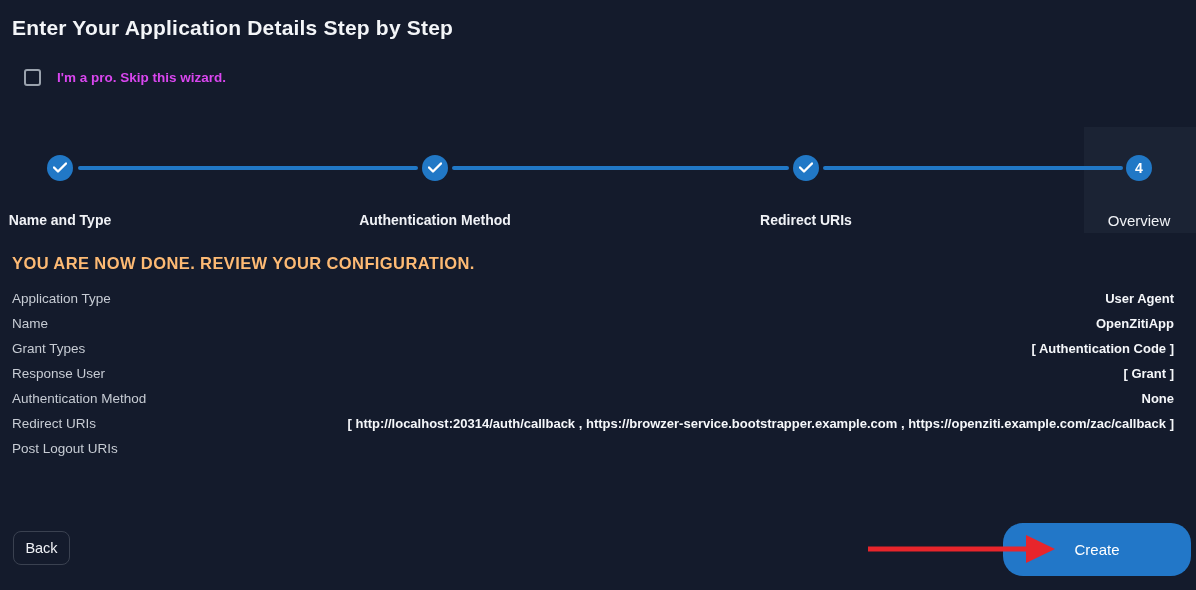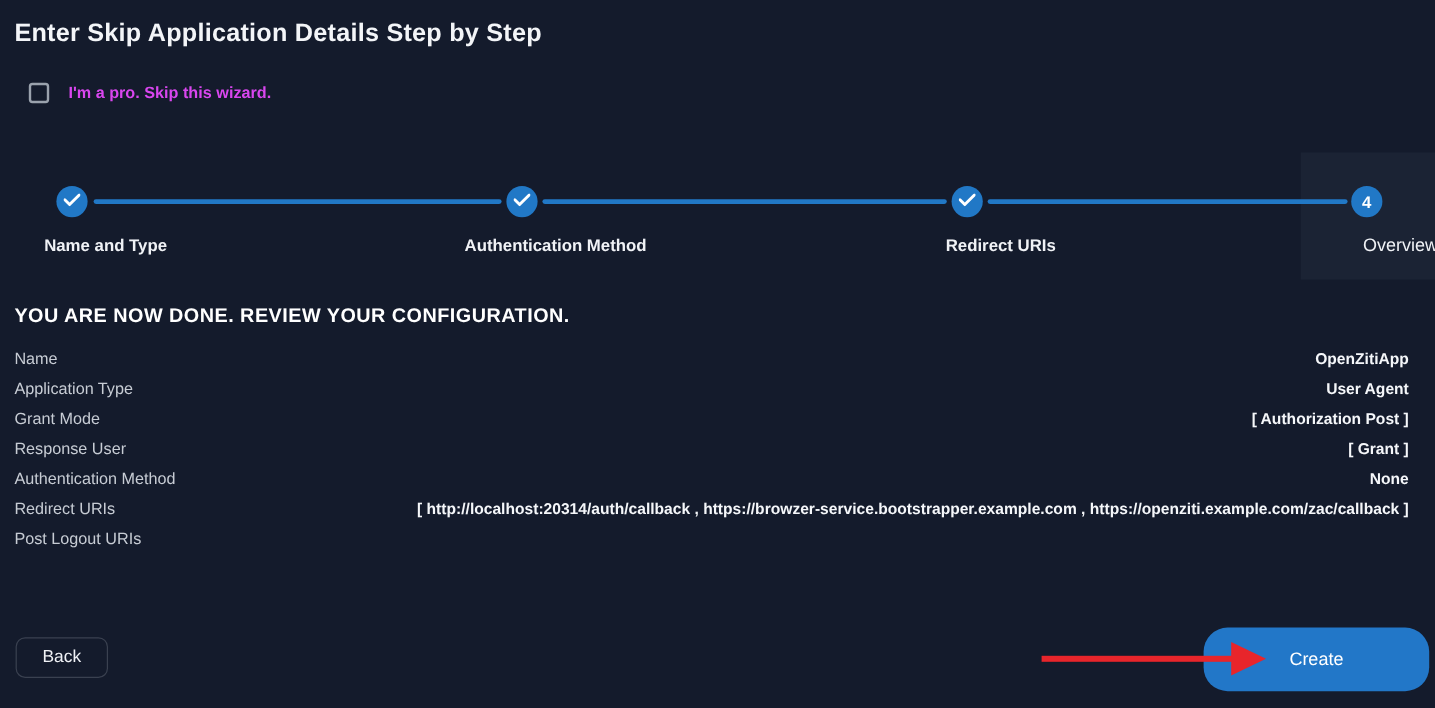--- a/index.html
+++ b/index.html
@@ -32,60 +32,60 @@
   .line-1{left:78px;width:340px;}
   .line-2{left:452px;width:337px;}
   .line-3{left:823px;width:300px;}
   .step-circle{
     position:absolute;top:155px;width:26px;height:26px;border-radius:50%;
     background:#2178c6;display:flex;align-items:center;justify-content:center;
   }
   .c1{left:47px;} .c2{left:422px;} .c3{left:793px;} .c4{left:1126px;}
   .step-number{font-size:14px;font-weight:700;color:#ffffff;}
   .step-label{
-    position:absolute;top:196px;text-align:center;
-    font-size:14px;font-weight:700;color:#f0f2f6;padding-left:28px;
+    position:absolute;top:212px;text-align:center;
+    font-size:14px;font-weight:700;color:#f0f2f6;
   }
   .l1{left:0px;width:120px;}
   .l2{left:335px;width:200px;}
   .l3{left:706px;width:200px;}
   .l4{left:1064px;width:150px;font-weight:400;font-size:15px;}
   
   .review-heading{
     position:absolute;left:12px;top:254px;
-    font-size:16.5px;font-weight:600;letter-spacing:.4px;color:#ffffff;
+    font-size:16.5px;font-weight:600;letter-spacing:.4px;color:#fdba74;
   }
   .review-rows{position:absolute;left:0;top:286px;width:1196px;}
   .review-row{
     display:flex;justify-content:space-between;align-items:center;
     height:25px;padding:0 22px 0 12px;
   }
   .rlabel{font-size:13.5px;color:#c7ccd4;white-space:nowrap;}
   .rvalue{font-size:13px;font-weight:700;color:#f5f7fa;white-space:nowrap;text-align:right;}
   
   .back-btn{
-    position:absolute;left:13px;top:531px;width:77px;height:34px;
+    position:absolute;left:13px;top:531px;width:57px;height:34px;
     background:transparent;border:1px solid #3a4150;border-radius:8px;
     color:#f0f2f6;font-size:14.5px;font-family:inherit;cursor:pointer;
     display:flex;align-items:center;justify-content:center;
   }
   .create-btn{
     position:absolute;left:1003px;top:523px;width:188px;height:53px;
     background:#2277c8;border:none;border-radius:20px;
     color:#ffffff;font-size:15px;font-family:inherit;cursor:pointer;
     display:flex;align-items:center;justify-content:center;
   }
   .annotation-arrow{position:absolute;left:860px;top:530px;pointer-events:none;}
 </style>
 </head>
 <body>
 
 <div class="app">
 
-  <div class="page-title">Enter Skip Application Details Step by Step</div>
+  <div class="page-title">Enter Your Application Details Step by Step</div>
 
   <div class="skip-row">
     <div class="checkbox"></div>
     <div class="skip-label">I'm a pro. Skip this wizard.</div>
   </div>
 
   <div class="stepper">
     <div class="active-panel"></div>
 
     <div class="step-line line-1"></div>
@@ -120,30 +120,30 @@
     <div class="step-label l1">Name and Type</div>
     <div class="step-label l2">Authentication Method</div>
     <div class="step-label l3">Redirect URIs</div>
     <div class="step-label l4">Overview</div>
   </div>
 
   <div class="review-heading">YOU ARE NOW DONE. REVIEW YOUR CONFIGURATION.</div>
 
   <div class="review-rows">
     <div class="review-row">
+      <span class="rlabel">Application Type</span>
+      <span class="rvalue">User Agent</span>
+    </div>
+    <div class="review-row">
       <span class="rlabel">Name</span>
       <span class="rvalue">OpenZitiApp</span>
     </div>
     <div class="review-row">
-      <span class="rlabel">Application Type</span>
-      <span class="rvalue">User Agent</span>
-    </div>
-    <div class="review-row">
-      <span class="rlabel">Grant Mode</span>
-      <span class="rvalue">[ Authorization Post ]</span>
+      <span class="rlabel">Grant Types</span>
+      <span class="rvalue">[ Authentication Code ]</span>
     </div>
     <div class="review-row">
       <span class="rlabel">Response User</span>
       <span class="rvalue">[ Grant ]</span>
     </div>
     <div class="review-row">
       <span class="rlabel">Authentication Method</span>
       <span class="rvalue">None</span>
     </div>
     <div class="review-row">

